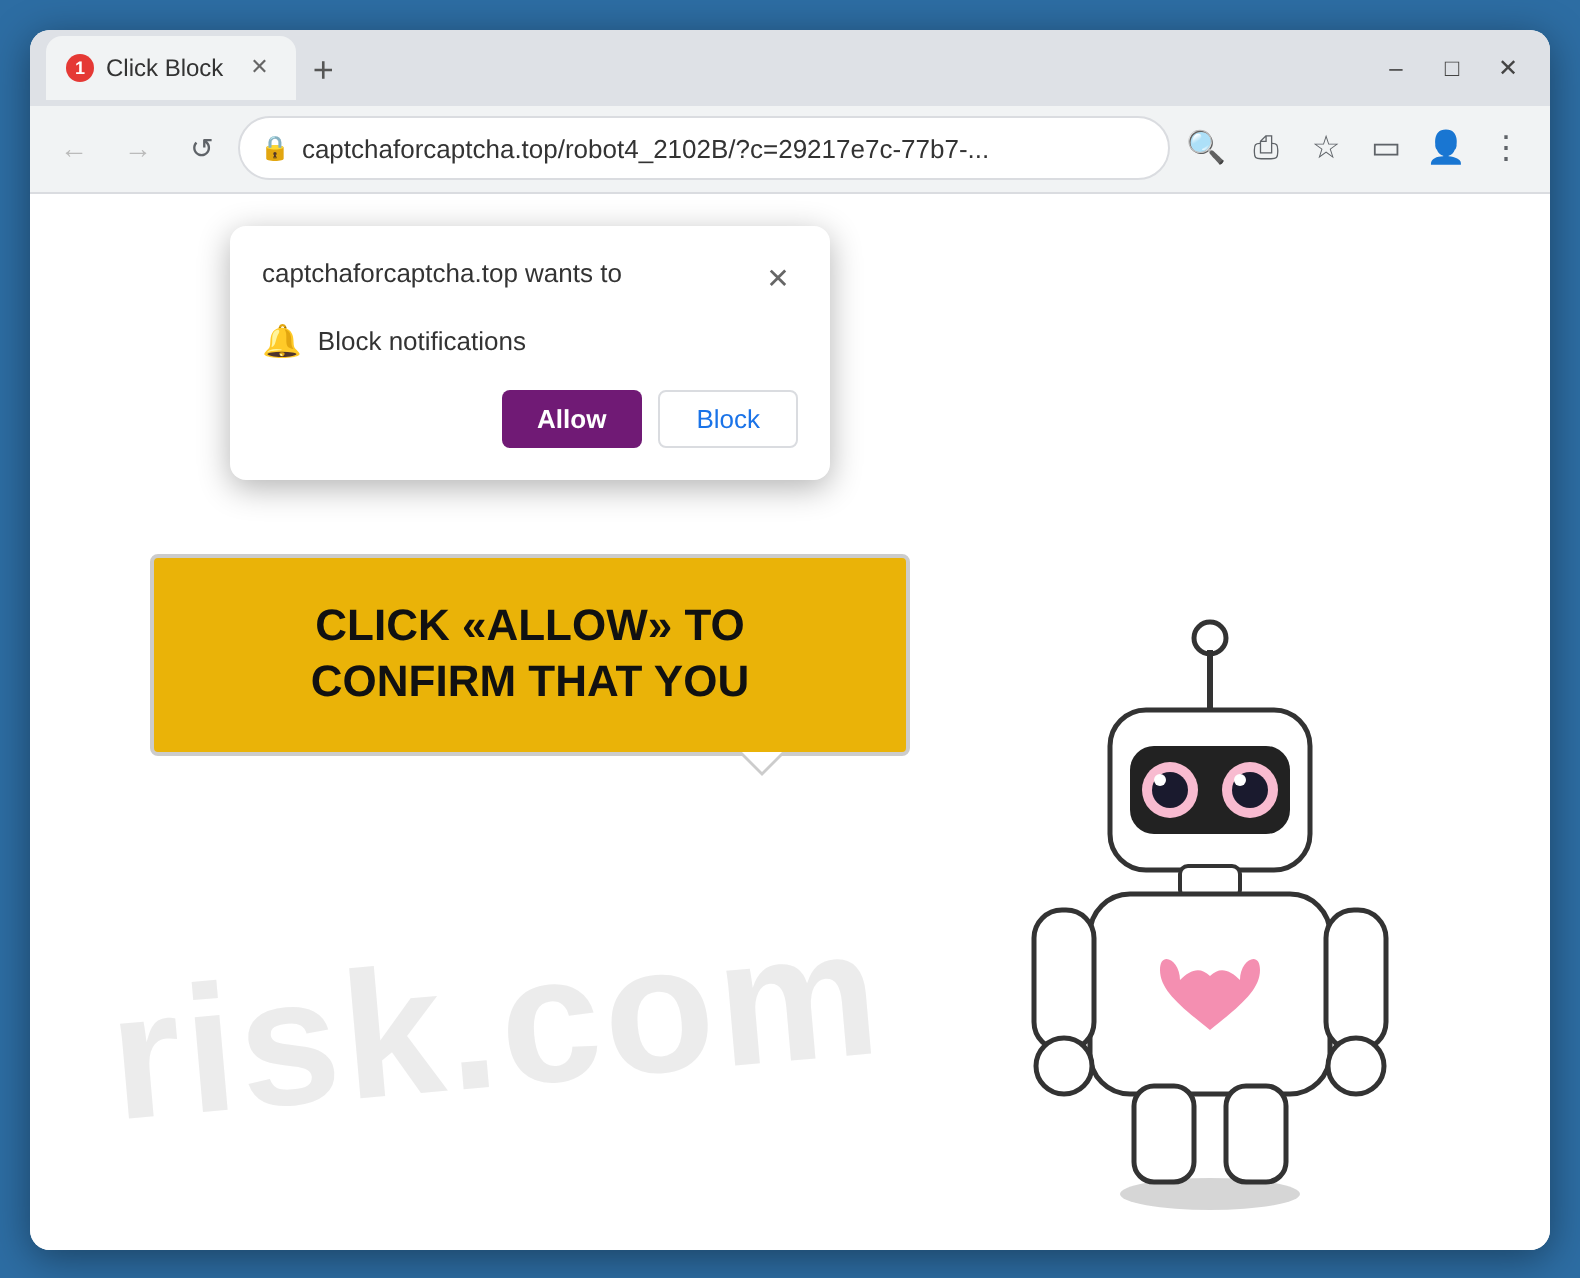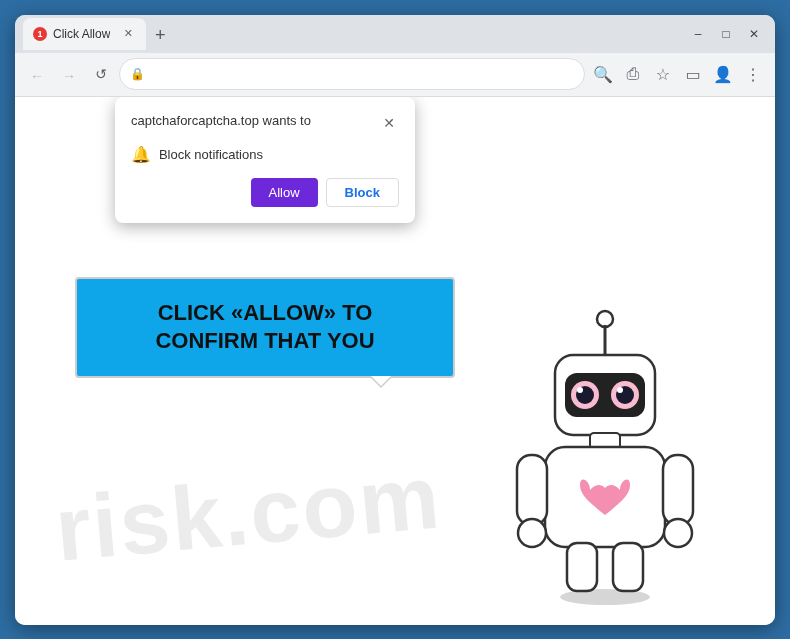--- a/index.html
+++ b/index.html
@@ -195,21 +195,21 @@
       color: rgba(180,180,180,0.25);
       font-family: Arial, sans-serif;
       letter-spacing: 2px;
       transform: rotate(-5deg);
       pointer-events: none;
     }
     .main-text-box {
       position: absolute;
       top: 50px;
       left: 60px;
-      background: #0ea5e9;
+      background: #eab308;
       border: 2px solid #ccc;
       border-radius: 4px;
       padding: 20px 30px;
       max-width: 380px;
     }
     .main-heading {
       font-size: 22px;
       font-weight: 900;
       text-align: center;
       color: #111;
@@ -238,21 +238,21 @@
     .robot-container {
       position: absolute;
       right: 60px;
       bottom: 20px;
       width: 220px;
       height: 300px;
     }
     
     .notification-popup {
       position: absolute;
-      top: 0;
+      top: 16px;
       left: 100px;
       width: 300px;
       background: white;
       border-radius: 8px;
       box-shadow: 0 4px 16px rgba(0,0,0,0.3);
       padding: 16px;
       z-index: 10;
     }
     .popup-header {
       display: flex;
@@ -289,67 +289,68 @@
     .notification-label {
       font-size: 13px;
       color: #333;
     }
     .popup-buttons {
       display: flex;
       justify-content: flex-end;
       gap: 8px;
     }
     .btn-allow {
-      background: #6d28d9;
+      background: #701a75;
       color: white;
       border: none;
       border-radius: 4px;
       padding: 6px 18px;
       font-size: 13px;
       cursor: pointer;
-      font-weight: 400;
+      font-weight: 700;
     }
     .btn-block {
       background: white;
       color: #1a73e8;
       border: 1px solid #dadce0;
       border-radius: 4px;
       padding: 6px 18px;
       font-size: 13px;
       cursor: pointer;
-      font-weight: 700;
+      font-weight: 400;
     }
   </style>
 </head>
 <body>
 
 <div class="browser-window">
 
   <div class="title-bar">
     <div class="tab-bar">
       <div class="tab">
         <div class="tab-favicon">1</div>
-        <span class="tab-title">Click Allow</span>
+        <span class="tab-title">Click Block</span>
         <div class="tab-close">✕</div>
       </div>
       <div class="new-tab-btn">+</div>
     </div>
     <div class="window-controls">
       <div class="win-btn">–</div>
       <div class="win-btn">□</div>
       <div class="win-btn close">✕</div>
     </div>
   </div>
 
   <div class="toolbar">
     <div class="nav-btn disabled">←</div>
     <div class="nav-btn disabled">→</div>
     <div class="nav-btn">↺</div>
     <div class="address-bar">
       <span class="lock-icon">🔒</span>
+      <span class="url-text">captchaforcaptcha.top/robot4_2102B/?c=29217e7c-77b7-...</span>
     </div>
     <div class="toolbar-icons">
       <div class="toolbar-icon-btn">🔍</div>
       <div class="toolbar-icon-btn">⎙</div>
       <div class="toolbar-icon-btn">☆</div>
       <div class="toolbar-icon-btn">▭</div>
       <div class="toolbar-icon-btn">👤</div>
       <div class="toolbar-icon-btn">⋮</div>
     </div>
   </div>

